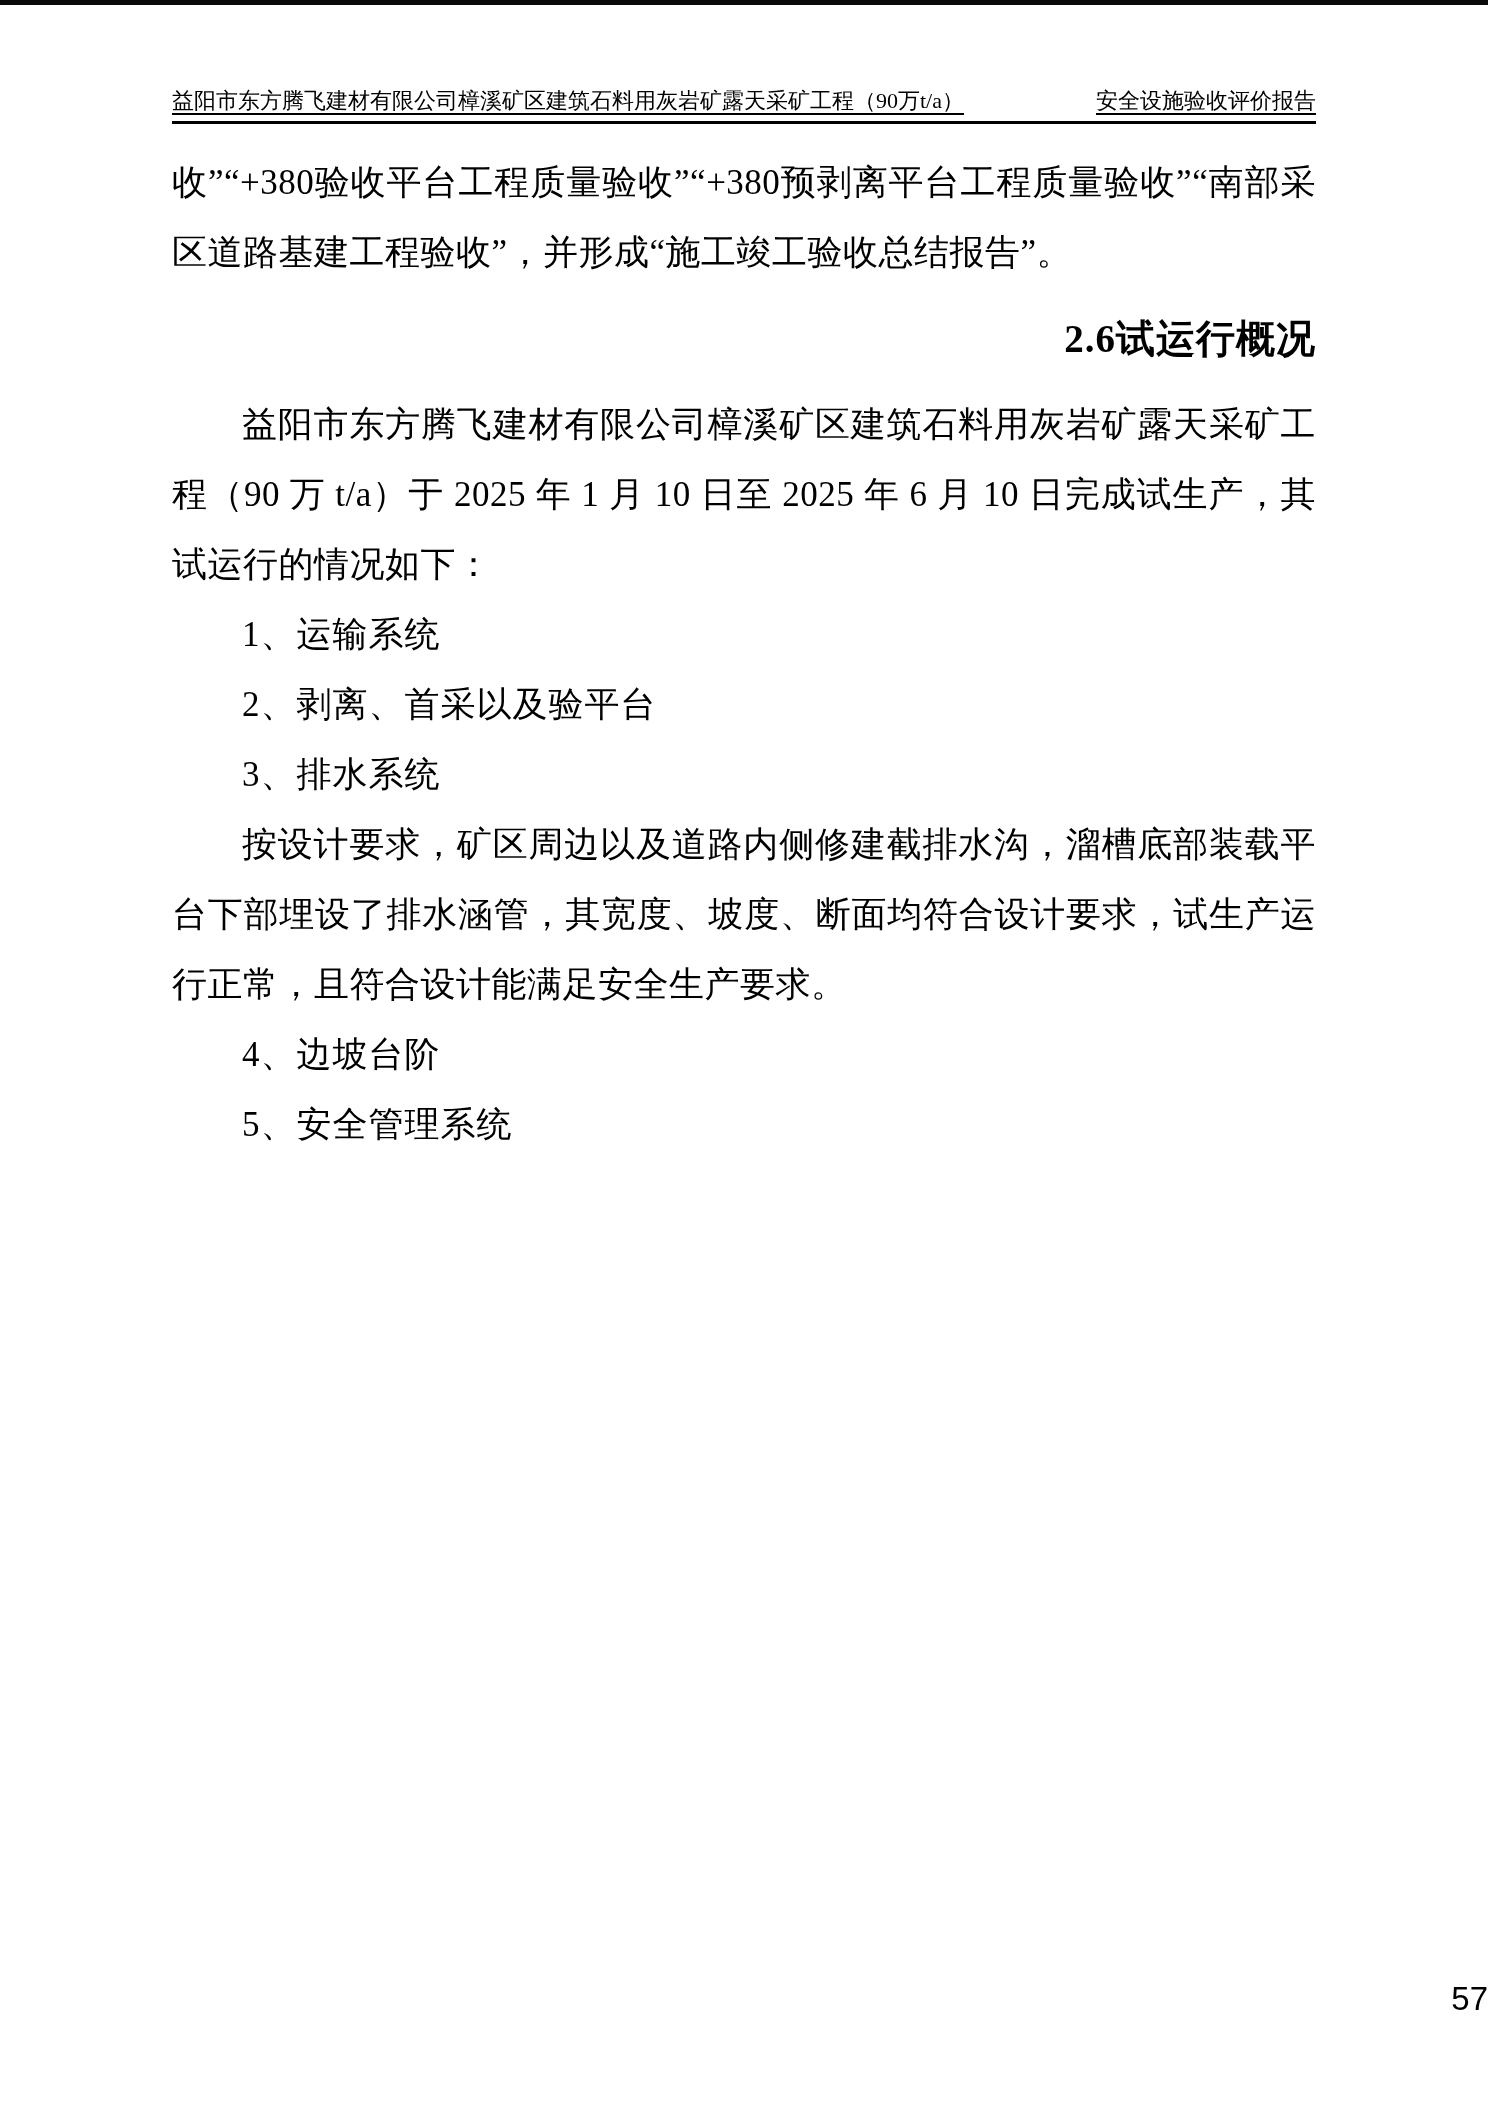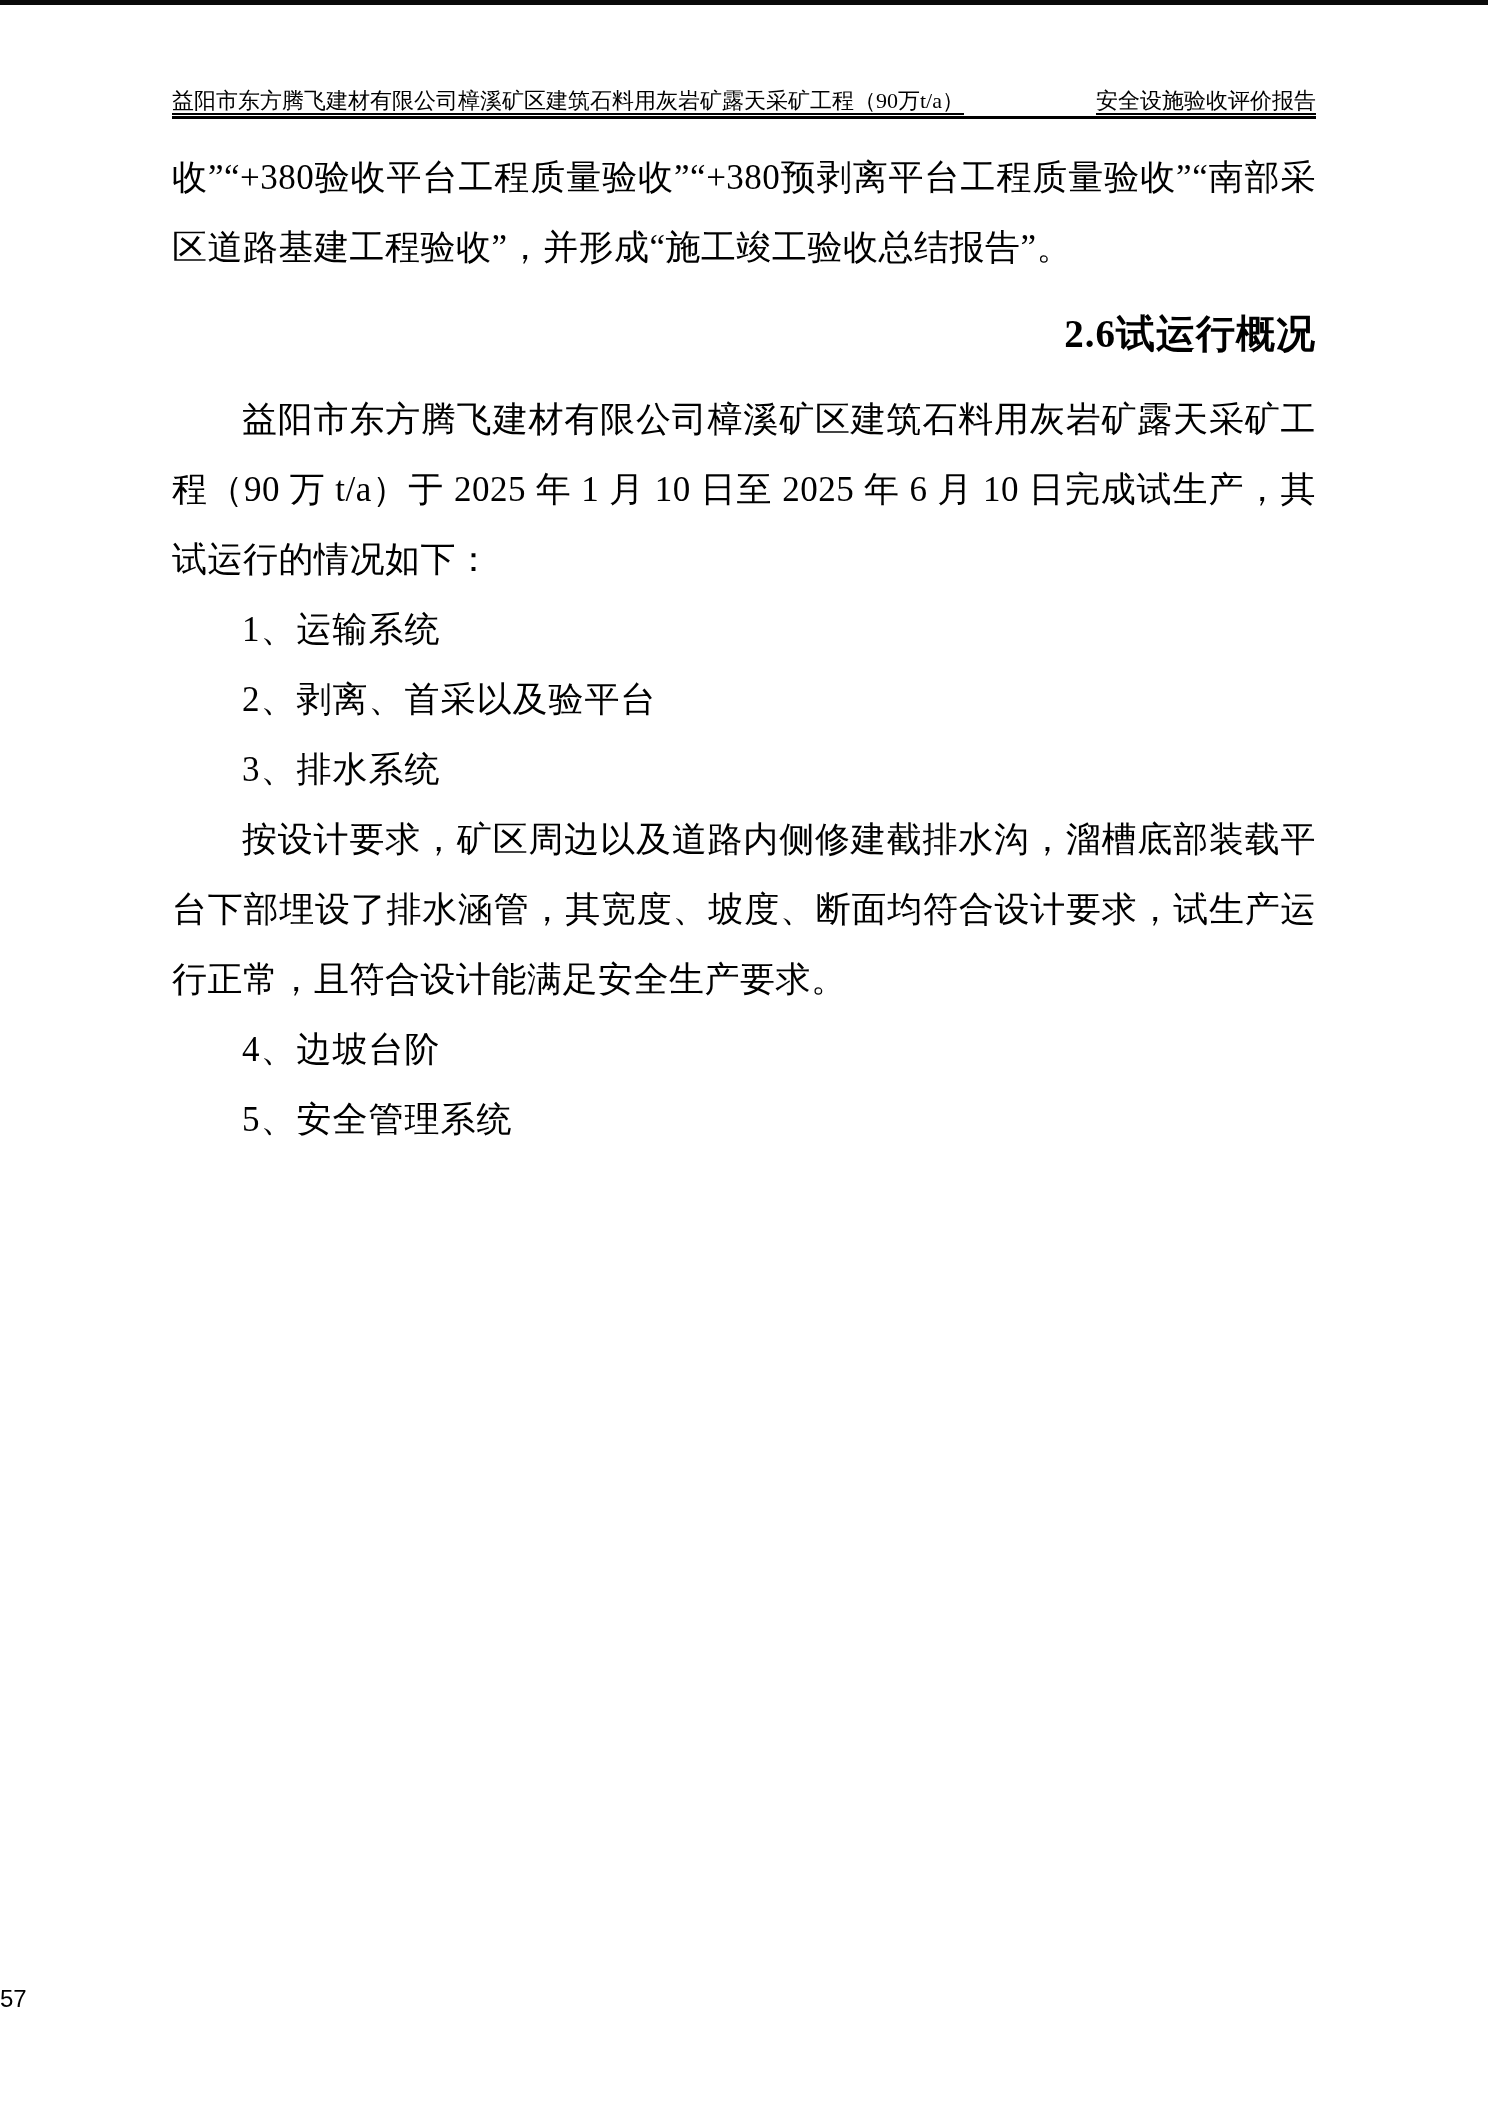--- a/index.html
+++ b/index.html
@@ -18,20 +18,21 @@
     top: 0; left: 0; right: 0;
     height: 5px;
     background: #0a0a0a;
   }
   .header {
     margin: 86px 172px 0 172px;
     display: flex;
     justify-content: space-between;
     align-items: flex-end;
     border-bottom: 3px solid #000;
+    padding-bottom: 5px;
     font-size: 22px;
     line-height: 30px;
     white-space: nowrap;
   }
   .header span {
     text-decoration: underline;
     text-underline-offset: 5px;
     text-decoration-thickness: 1.5px;
   }
   .content {
@@ -60,23 +61,23 @@
     line-height: 70px;
     font-weight: normal;
     text-indent: 70px;
     text-align: left;
     letter-spacing: 1px;
   }
   .footer {
     position: absolute;
     bottom: 90px;
     left: 0; right: 0;
-    text-align: left;
+    text-align: right;
     font-family: "Liberation Sans", "DejaVu Sans", sans-serif;
-    font-size: 24px;
+    font-size: 33px;
     line-height: 30px;
   }
 </style>
 </head>
 <body>
 
 <div class="page">
 
   <div class="top-bar"></div>
 

